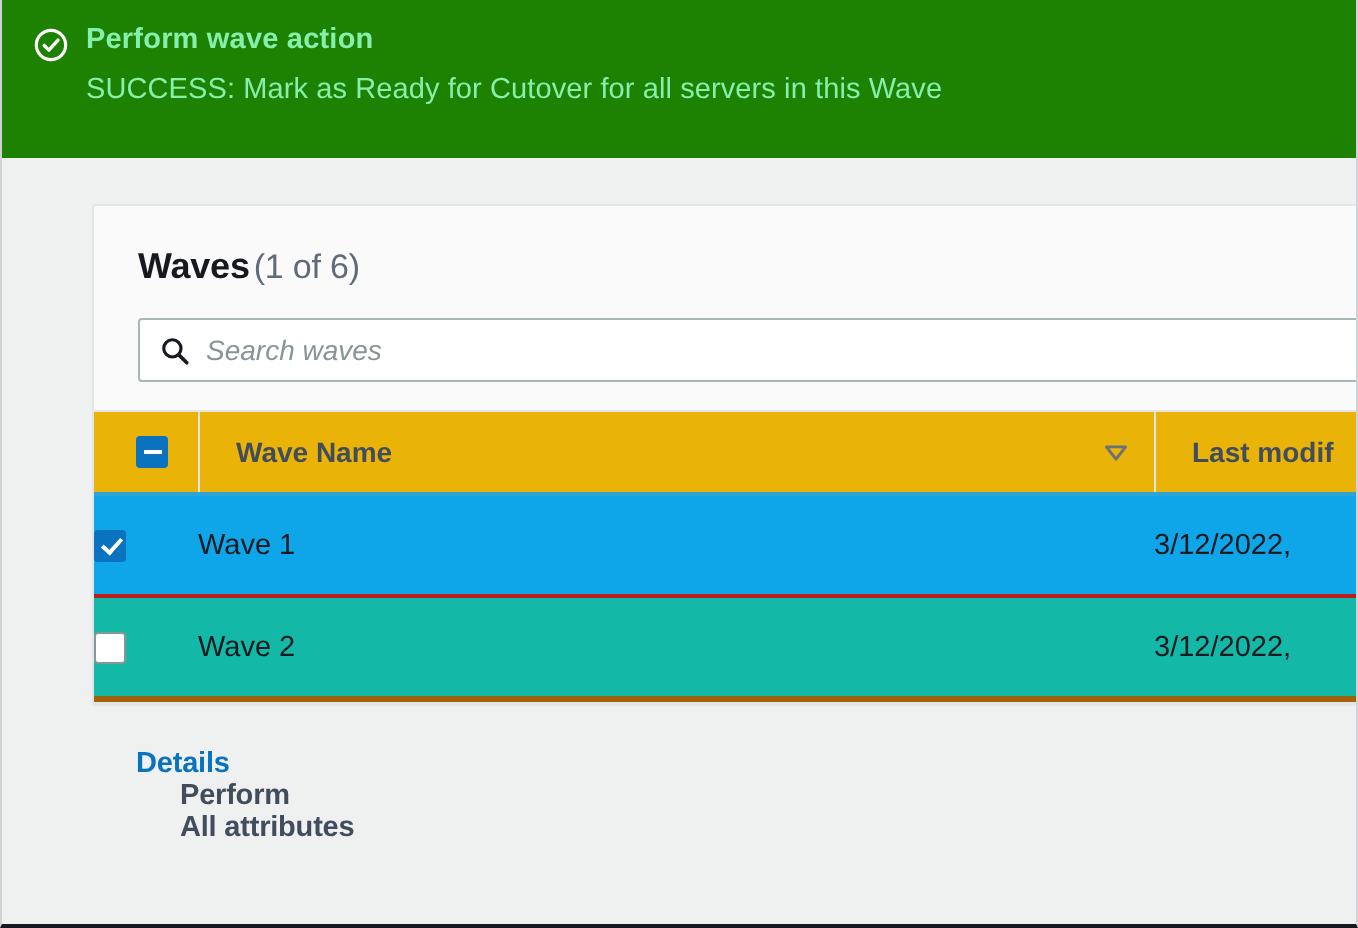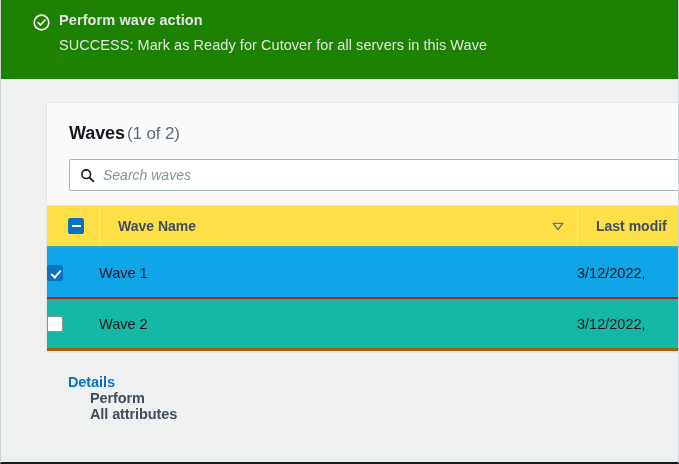--- a/index.html
+++ b/index.html
@@ -23,22 +23,22 @@
     box-sizing: border-box;
     border-bottom: 2px solid #16191f;
     border-left: 1px solid #cfd3d6;
     border-right: 1px solid #cfd3d6;
     background: #eff0f0;
   }
 
   
   .flash {
     background: #1d8102;
-    color: #e5e5e5;
-    padding: 11px 14px 14px 32px;
+    color: #86efac;
+    padding: 11px 14px 14px 16px;
     box-sizing: border-box;
     min-height: 79px;
     display: flex;
     align-items: flex-start;
     gap: 9px;
   }
   .flash-icon {
     flex: 0 0 auto;
     width: 17px;
     height: 17px;
@@ -132,21 +132,21 @@
     width: 100%;
     border-collapse: collapse;
     table-layout: fixed;
     font-size: 14px;
   }
   .tbl col.c-check { width: 52px; }
   .tbl col.c-name  { width: 478px; }
   .tbl col.c-mod   { width: 200px; }
 
   .tbl thead th {
-    background: #fde047;
+    background: #eab308;
     border-top: 1px solid #e3e5e6;
     border-bottom: 1px solid #e3e5e6;
     height: 40px;
     padding: 0;
     text-align: left;
     font-weight: bold;
     color: #414d5c;
     font-size: 14px;
     vertical-align: middle;
     position: relative;
@@ -272,21 +272,21 @@
       <div class="flash-message">SUCCESS: Mark as Ready for Cutover for all servers in this Wave</div>
     </div>
   </div>
 
   <div class="page-body">
 
     <div class="card">
 
       <div class="card-header">
         <div class="card-title">
-          <span>Waves</span><span class="counter">(1 of 2)</span>
+          <span>Waves</span><span class="counter">(1 of 6)</span>
         </div>
       </div>
 
       <div class="filter-row">
         <div class="search-box">
           <span class="search-icon">
             <svg viewBox="0 0 16 16" width="15" height="15" aria-hidden="true">
               <circle cx="6.6" cy="6.6" r="4.6" fill="none" stroke="#16191f" stroke-width="1.7"></circle>
               <line x1="10.2" y1="10.2" x2="14.3" y2="14.3" stroke="#16191f" stroke-width="1.9" stroke-linecap="round"></line>
             </svg>

